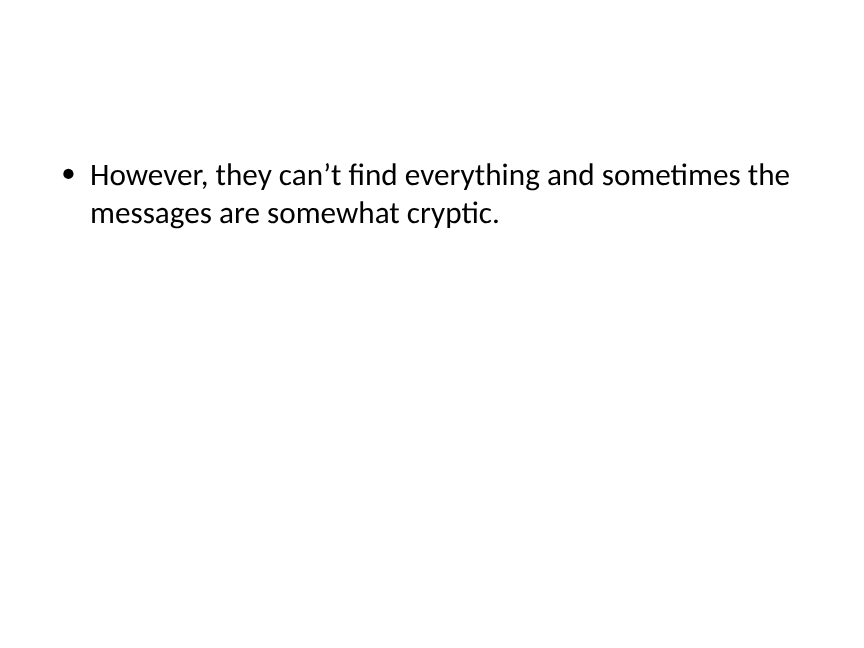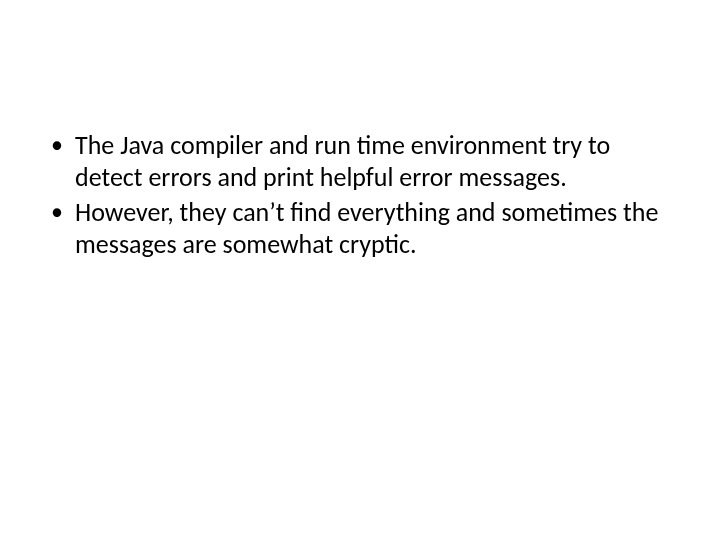--- a/index.html
+++ b/index.html
@@ -38,19 +38,16 @@
       font-size: 24px;
       color: #000000;
     }
   </style>
 </head>
 <body>
 
 <div class="slide">
   <ul>
     <li>
-      <span>The Java compiler and run time environment try to detect errors and print helpful error messages.</span>
-    </li>
-    <li>
       <span>However, they can’t find everything and sometimes the messages are somewhat cryptic.</span>
     </li>
   </ul>
 </div>
 
 </body></html>

